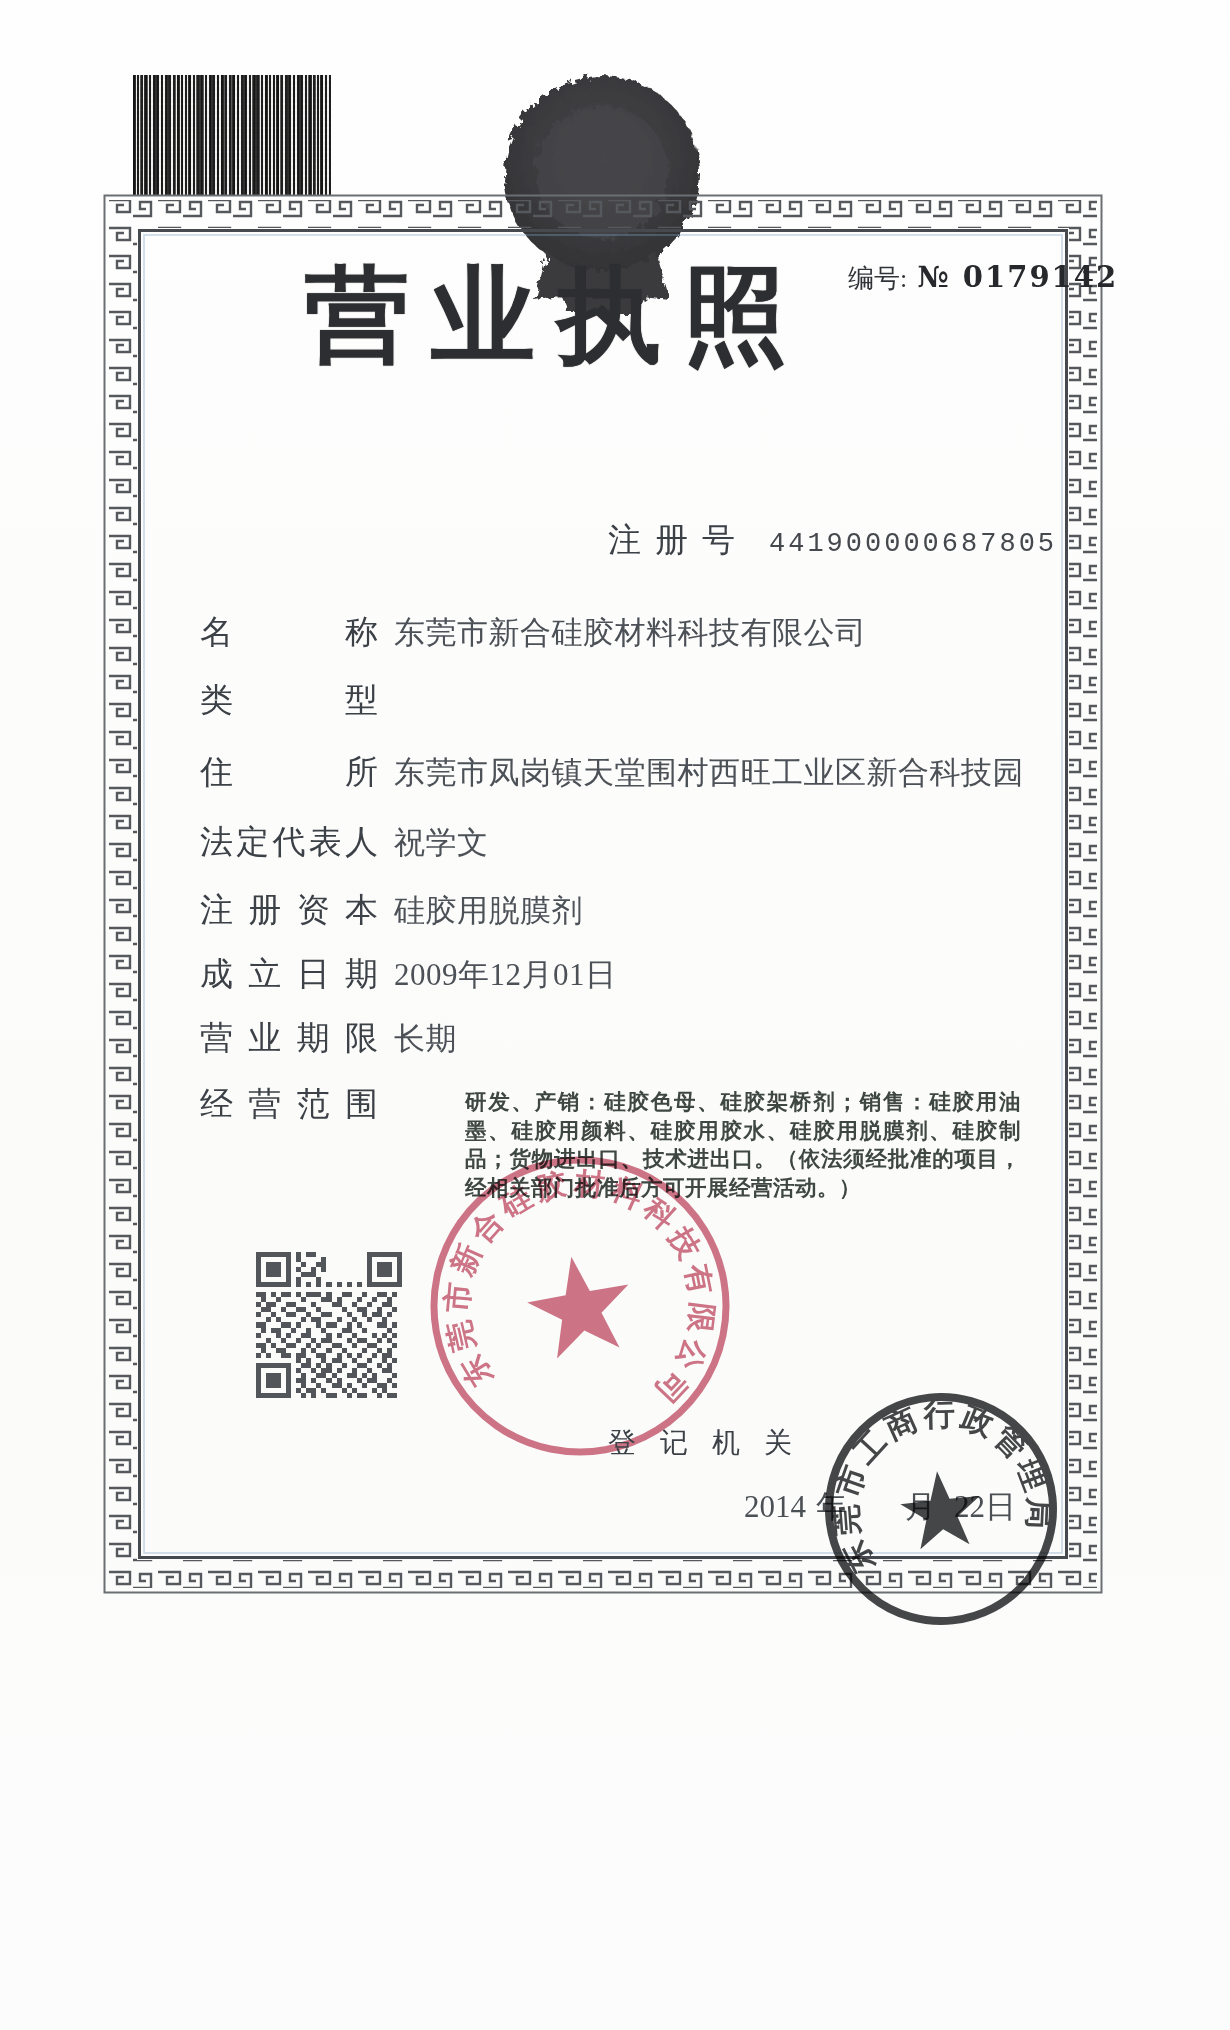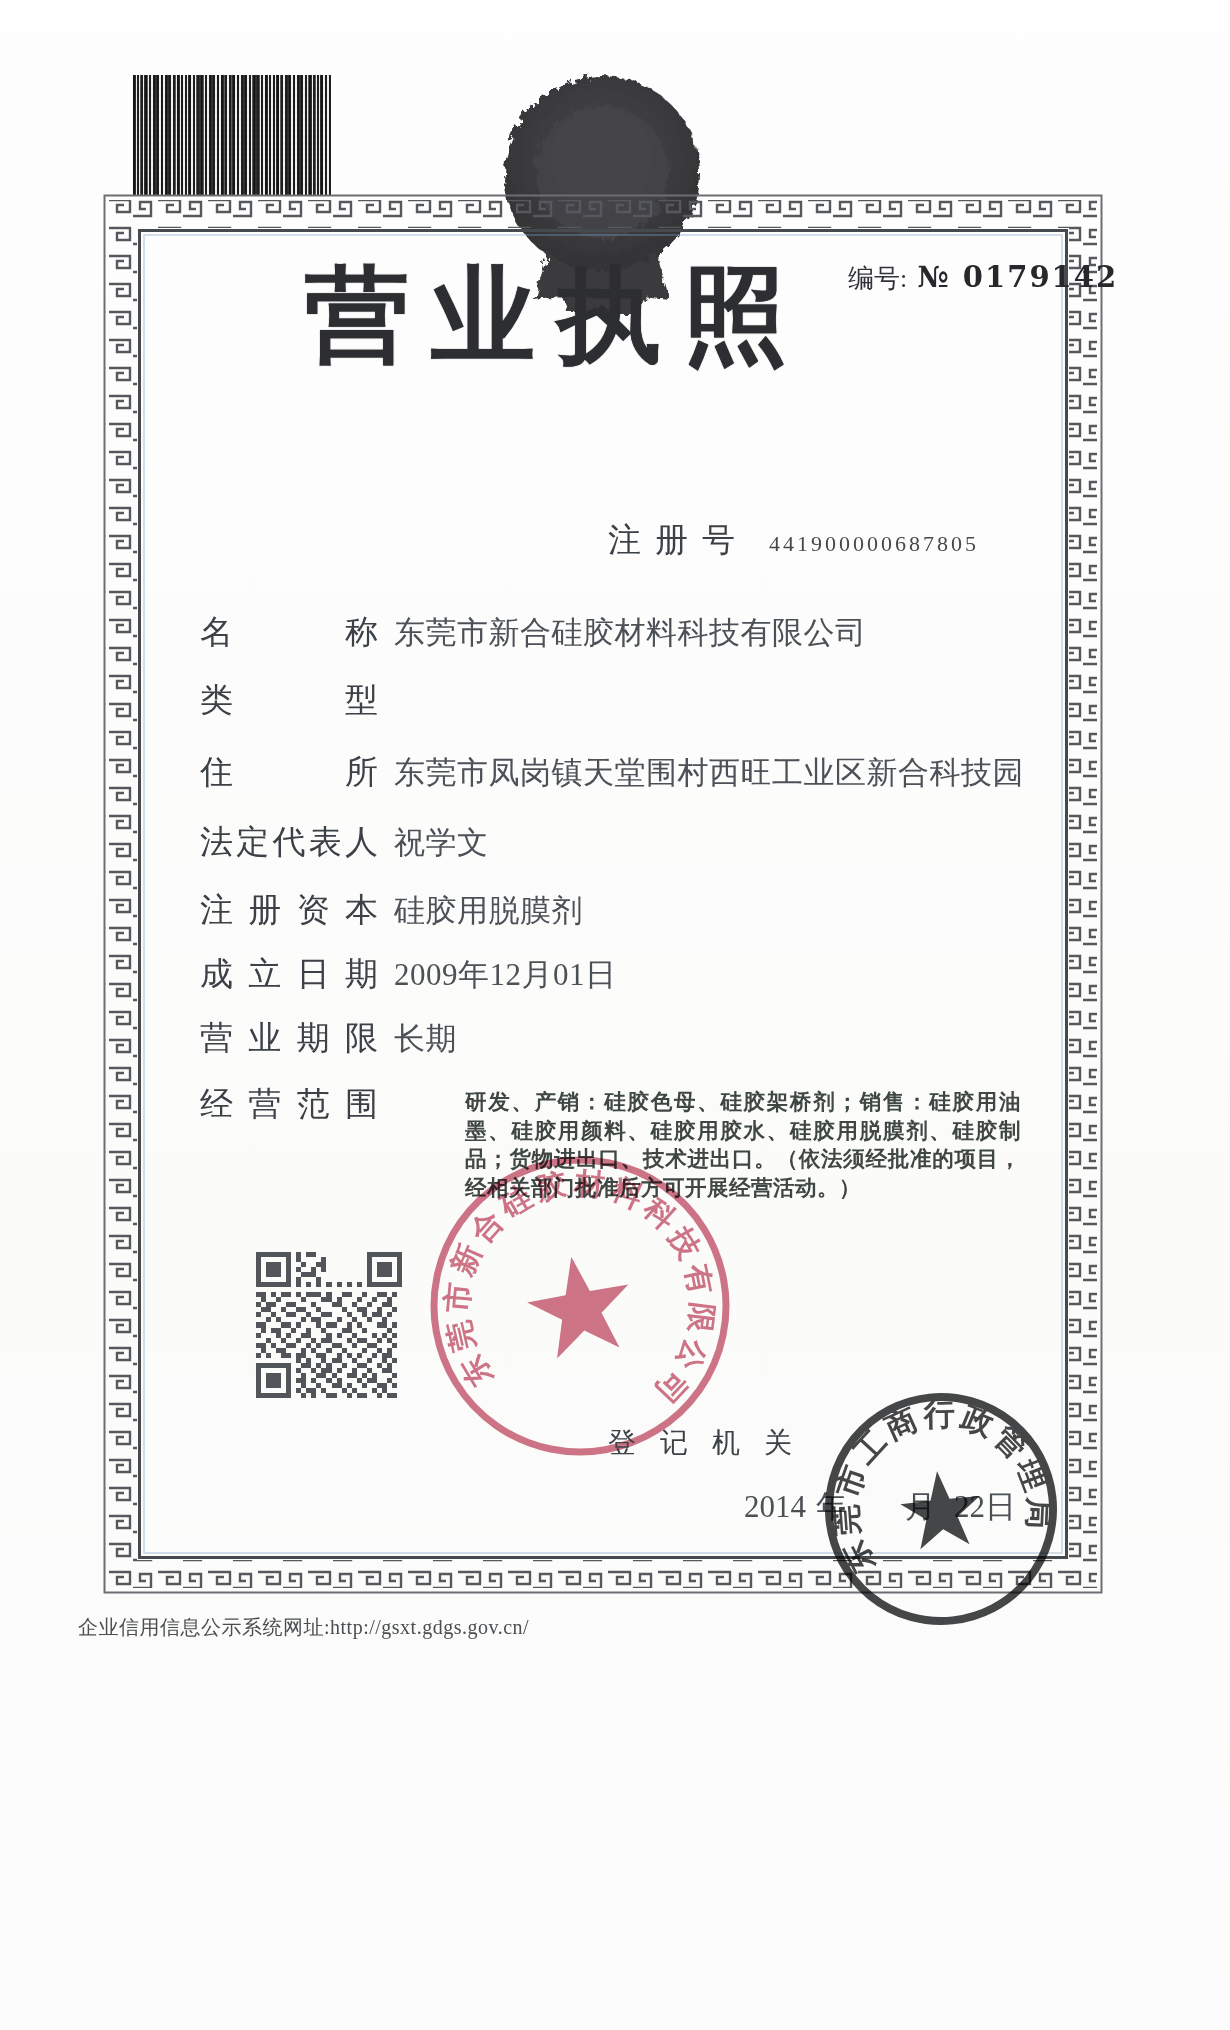--- a/index.html
+++ b/index.html
@@ -32,21 +32,21 @@
   .title{
     position:absolute;left:135px;top:256px;width:800px;margin:0;
     text-align:center;font-family:Liberation Sans, sans-serif;
     font-size:104px;line-height:1.15;font-weight:900;color:#2d2e31;
     letter-spacing:22px;padding-left:22px;
     text-shadow:0 0 1px #3a3a3a;
   }
   
   .regno-row{position:absolute;left:608px;top:518px;white-space:nowrap;}
   .regno-label{font-size:33px;color:#3c4147;letter-spacing:14px;}
-  .regno{font-size:22px;color:#45494e;letter-spacing:3px;margin-left:16px;font-family:Liberation Serif, serif;}
+  .regno{font-size:27px;color:#45494e;letter-spacing:3px;margin-left:16px;font-family:Liberation Mono, monospace;}
   
   .field-row{position:absolute;left:200px;display:flex;align-items:flex-start;width:830px;}
   .field-label{width:178px;display:flex;justify-content:space-between;font-size:33px;color:#3c4147;font-weight:500;flex-shrink:0;}
   .field-value{font-size:31px;color:#4c5157;margin-left:16px;margin-top:2px;letter-spacing:.5px;white-space:nowrap;}
   .r0{top:610px;} .r1{top:678px;} .r2{top:750px;} .r3{top:820px;}
   .r4{top:888px;} .r5{top:952px;} .r6{top:1016px;} .r7{top:1082px;}
   .r7 .field-value{
     margin-left:87px;width:556px;font-size:21.5px;line-height:28.5px;
     color:#3f4743;font-weight:600;white-space:normal;margin-top:6px;
     text-align:justify;
@@ -238,15 +238,14 @@
     <g transform="rotate(-6 121 121)">
       <circle cx="121" cy="121" r="112" fill="none" stroke="#2c2d2f" stroke-width="8"></circle>
       <path id="blkArc" d="M50.6 170.3 A86 86 0 1 1 52.3 172.8" fill="none"></path>
       <text font-size="31" letter-spacing="4" fill="#2c2d2f" font-weight="600" font-family="Liberation Serif, serif">
         <textPath href="#blkArc">东莞市工商行政管理局</textPath>
       </text>
       <path fill="#2c2d2f" d="M121 83 L130.6 111.6 L160.9 112 L136.6 130.1 L145.7 159 L121 141.4 L96.3 159 L105.4 130.1 L81.1 112 L111.4 111.6 Z"></path>
     </g>
   </svg>
 
-  <div class="footer-url">企业信用信息公示系统网址:http://gsxt.gdgs.gov.cn/</div>
 
 </div>
 
 </body></html>

